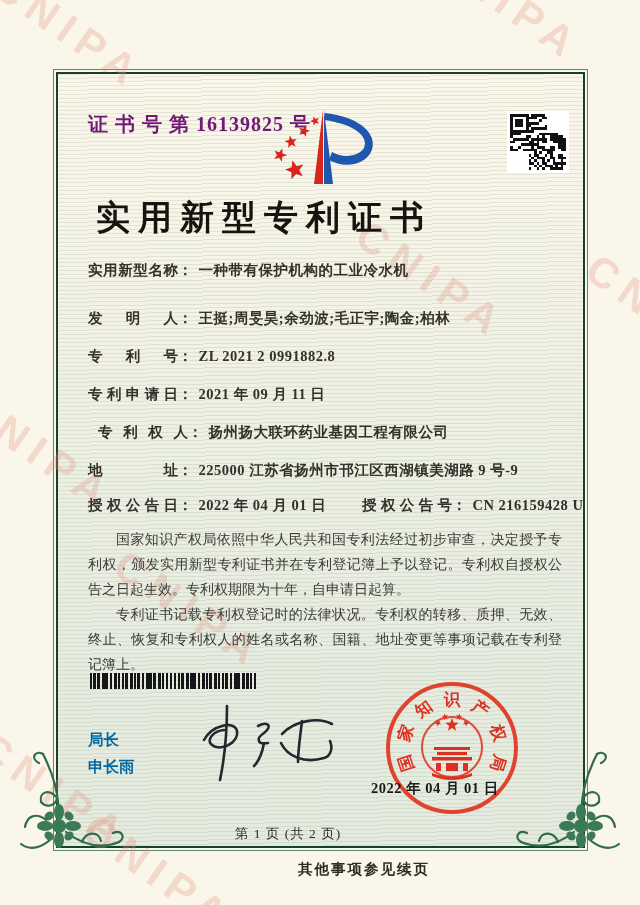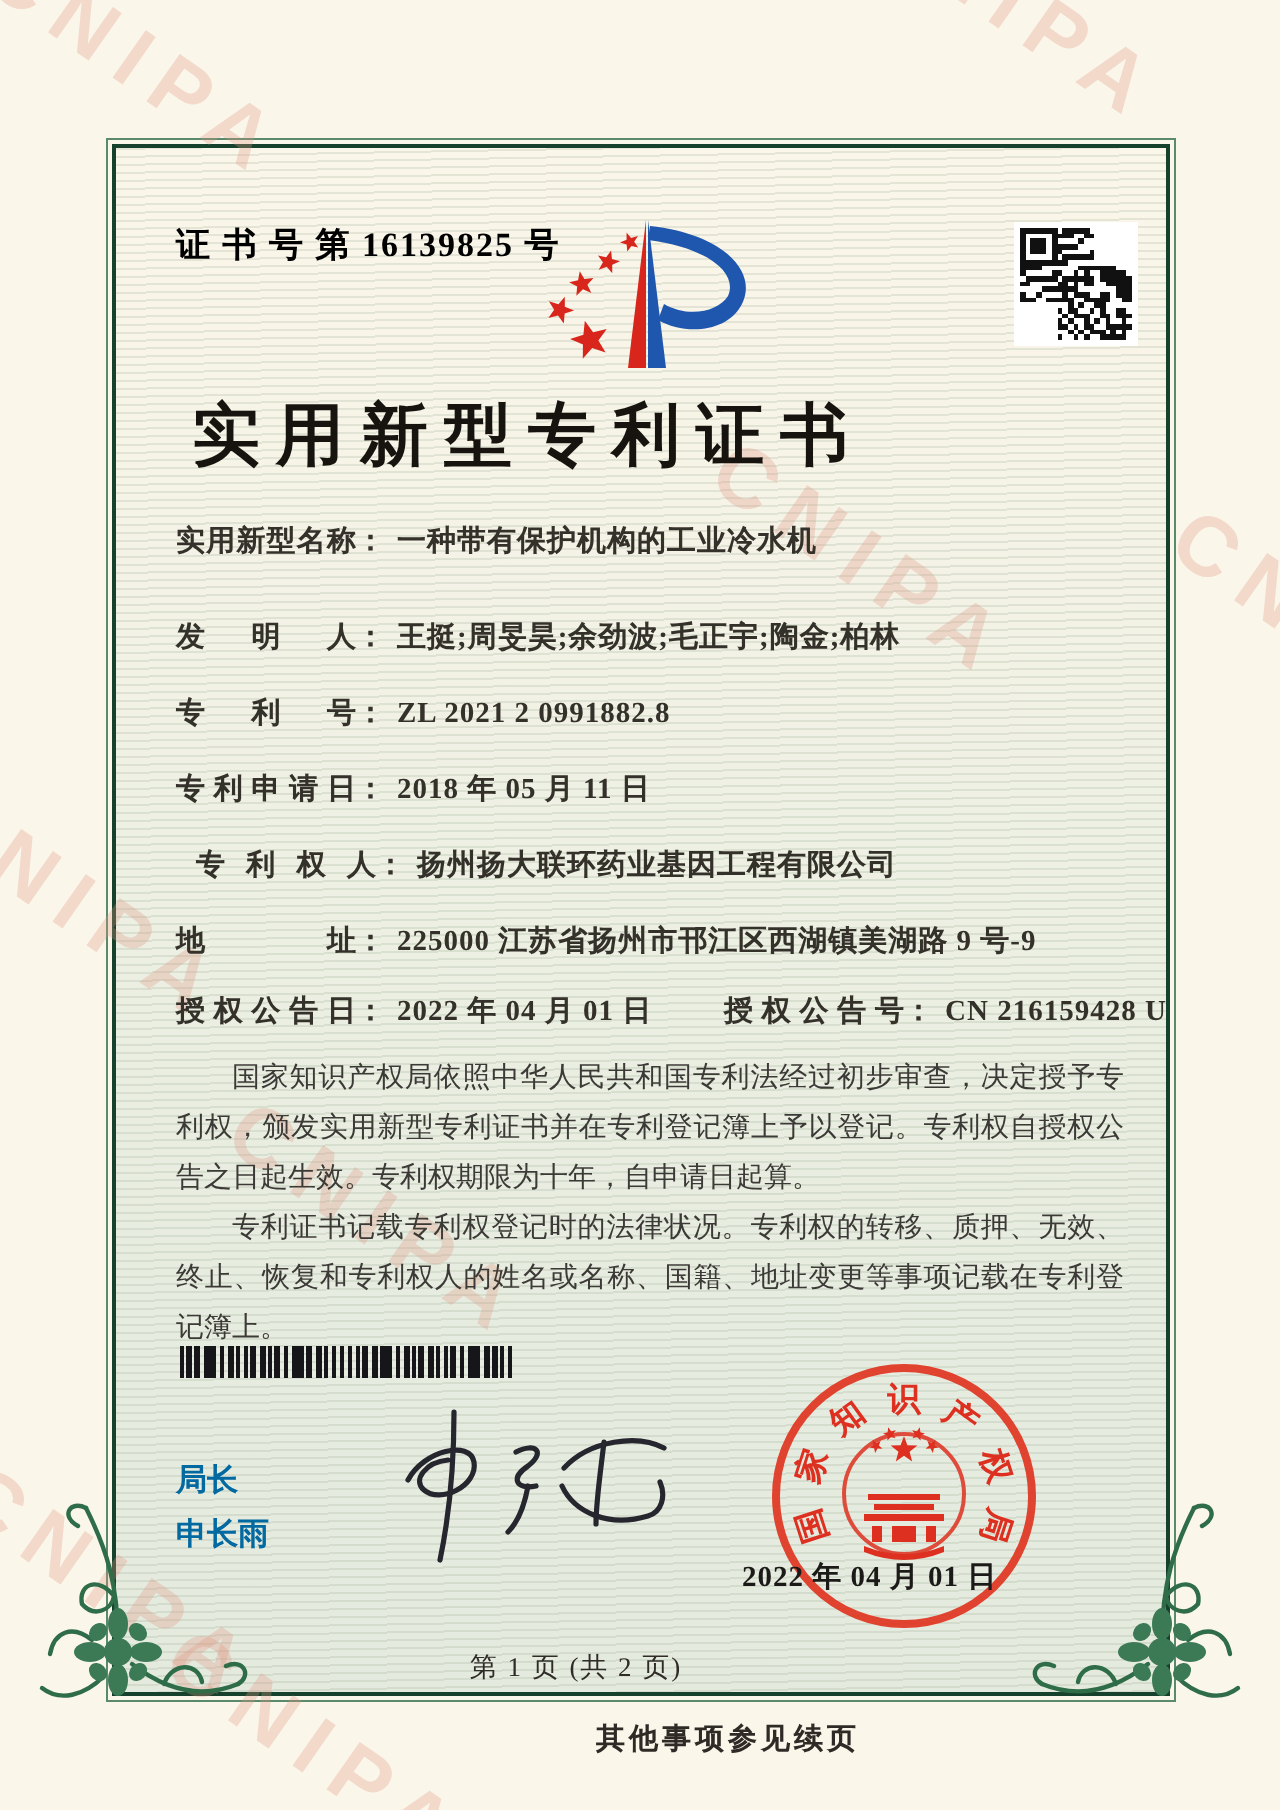--- a/index.html
+++ b/index.html
@@ -27,22 +27,22 @@
       repeating-linear-gradient(179deg, rgba(140,162,134,0.20) 0 1px, rgba(0,0,0,0) 1px 4px),
       linear-gradient(180deg,#fbf6ea 0%, #f6f3e7 22%, #edf0e3 48%, #e7ece0 75%, #e5eade 100%);
   }
   
   .ornament{position:absolute; z-index:26; width:112px; height:118px;}
   .ornament.bl{left:12px; top:748px;}
   .ornament.br{left:516px; top:748px; transform:scaleX(-1);}
   
   .content{position:absolute; inset:0; z-index:20;}
   .cert-no{
-    position:absolute; left:88px; top:111px; font-size:17px; font-weight:600;
-    letter-spacing:1px; color:#000000;
+    position:absolute; left:88px; top:111px; font-size:20px; font-weight:600;
+    letter-spacing:1px; color:#701a75;
   }
   .logo{position:absolute; left:266px; top:104px; width:120px; height:86px;}
   .qr{
     position:absolute; left:507px; top:111px; width:62px; height:62px;
     background:#ffffff; padding:3px; box-sizing:border-box;
   }
   .qr-grid{display:grid; width:56px; height:56px; grid-template-columns:repeat(21,1fr); grid-template-rows:repeat(21,1fr);}
   .qr-grid span{display:block;}
   .qr-grid span.on{background:#111;}
   .title{
@@ -634,21 +634,21 @@
       <div class="field-row row-0">
         <span class="field-label">实用新型名称</span><span class="field-colon">：</span><span class="field-value">一种带有保护机构的工业冷水机</span>
       </div>
       <div class="field-row row-1">
         <span class="field-label">发明人</span><span class="field-colon">：</span><span class="field-value">王挺;周旻昊;余劲波;毛正宇;陶金;柏林</span>
       </div>
       <div class="field-row row-2">
         <span class="field-label">专利号</span><span class="field-colon">：</span><span class="field-value">ZL 2021 2 0991882.8</span>
       </div>
       <div class="field-row row-3">
-        <span class="field-label">专利申请日</span><span class="field-colon">：</span><span class="field-value">2018 年 05 月 11 日</span>
+        <span class="field-label">专利申请日</span><span class="field-colon">：</span><span class="field-value">2021 年 09 月 11 日</span>
       </div>
       <div class="field-row row-4">
         <span class="field-label">专利权人</span><span class="field-colon">：</span><span class="field-value">扬州扬大联环药业基因工程有限公司</span>
       </div>
       <div class="field-row row-5">
         <span class="field-label">地址</span><span class="field-colon">：</span><span class="field-value">225000  江苏省扬州市邗江区西湖镇美湖路 9 号-9</span>
       </div>
       <div class="field-row row-6">
         <span class="field-label">授权公告日</span><span class="field-colon">：</span><span class="field-value">2022 年 04 月 01 日</span>
         <span class="auth-no">

